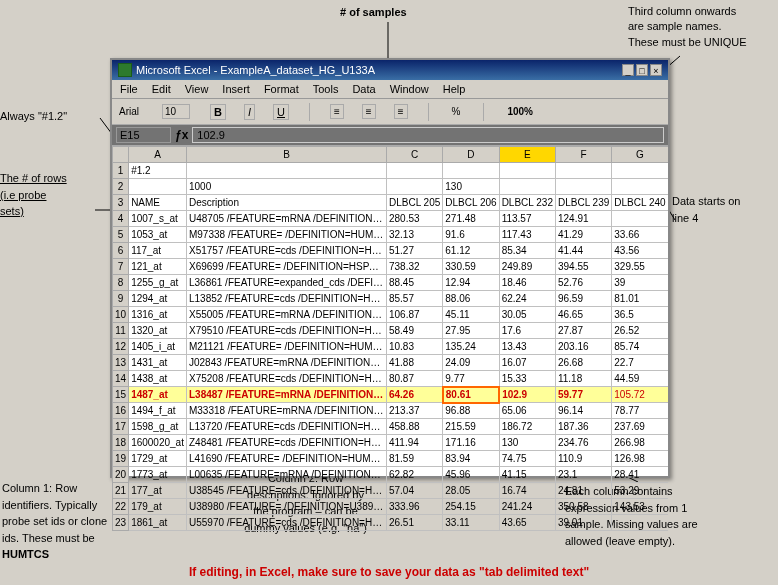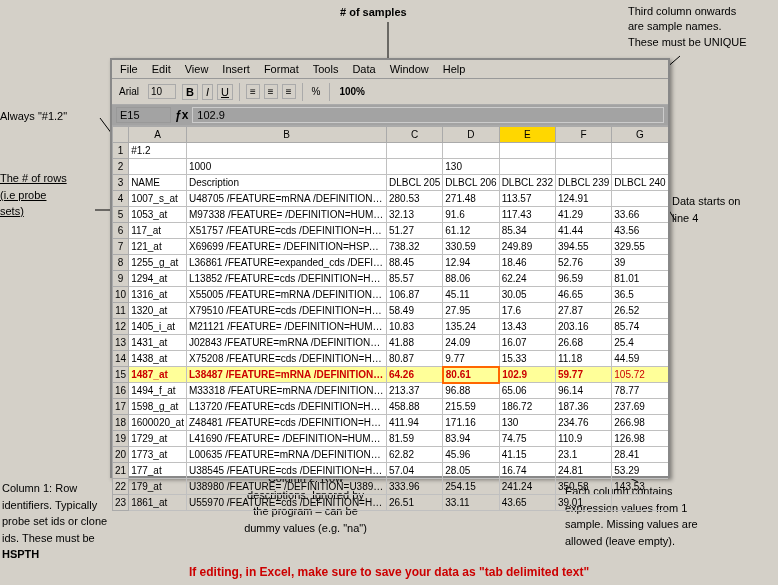--- a/index.html
+++ b/index.html
@@ -56,30 +56,30 @@
       padding: 1px 4px;
       cursor: pointer;
     }
 
     .toolbar {
       background: #d4d0c8;
       padding: 2px 4px;
       border-bottom: 1px solid #aaa;
       display: flex;
       align-items: center;
-      gap: 4px;
+      gap: 18px;
       min-height: 26px;
     }
 
     .formula-bar {
       display: flex;
       align-items: center;
       padding: 2px 4px;
       border-bottom: 1px solid #aaa;
-      background: #a3a3a3;
+      background: #737373;
       gap: 4px;
       font-size: 11px;
     }
 
     .name-box {
       width: 55px;
       border: 1px solid #999;
       padding: 1px 3px;
       font-size: 11px;
     }
@@ -218,33 +218,42 @@
 
 <div class="ann-box" style="top:170px; left:0px; width:105px;text-decoration:underline;">
   <span style="font-size:11px;">The # of rows<br>(i.e probe<br>sets)</span>
 </div>
 
 <div class="ann-box" style="top:193px; left:672px; width:100px;">
   <span style="font-size:11px;">Data starts on<br>line 4</span>
 </div>
 
 <div class="ann-box" style="top:480px; left:2px; width:135px;">
-  <span style="font-size:11px;">Column 1: Row<br>identifiers. Typically<br>probe set ids or clone<br>ids. These must be<br><b>HSPTH</b></span>
+  <span style="font-size:11px;">Column 1: Row<br>identifiers. Typically<br>probe set ids or clone<br>ids. These must be<br><b>HUMTCS</b></span>
 </div>
 
 <div class="ann-box" style="top:470px; left:228px; width:155px;text-align:center;">
   <span style="font-size:11px;">Column 2: Row<br>descriptions. Ignored by<br>the program – can be<br>dummy values (e.g. "na")</span>
 </div>
 
 <div class="ann-box" style="top:483px; left:565px; width:145px;">
   <span style="font-size:11px;">Each column contains<br>expression values from 1<br>sample. Missing values are<br>allowed (leave empty).</span>
 </div>
 
 <div class="excel-window">
 
+  <div class="title-bar">
+    <span class="title-bar-icon"></span>
+    <span>Microsoft Excel - ExampleA_dataset_HG_U133A</span>
+    <span style="margin-left:auto; display:flex; gap:2px;">
+      <span style="width:12px;height:12px;background:#d4d0c8;border:1px solid #888;display:inline-block;line-height:12px;text-align:center;font-size:9px;color:#000;">_</span>
+      <span style="width:12px;height:12px;background:#d4d0c8;border:1px solid #888;display:inline-block;line-height:12px;text-align:center;font-size:9px;color:#000;">□</span>
+      <span style="width:12px;height:12px;background:#d4d0c8;border:1px solid #888;display:inline-block;line-height:12px;text-align:center;font-size:9px;color:#000;">×</span>
+    </span>
+  </div>
 
   <div class="menu-bar">
     <span class="menu-item">File</span>
     <span class="menu-item">Edit</span>
     <span class="menu-item">View</span>
     <span class="menu-item">Insert</span>
     <span class="menu-item">Format</span>
     <span class="menu-item">Tools</span>
     <span class="menu-item">Data</span>
     <span class="menu-item">Window</span>
@@ -409,21 +418,21 @@
             <td>85.74</td>
           </tr>
           <tr>
             <td class="row-header">13</td>
             <td>1431_at</td>
             <td>J02843 /FEATURE=mRNA /DEFINITION=HUMC</td>
             <td>41.88</td>
             <td>24.09</td>
             <td>16.07</td>
             <td>26.68</td>
-            <td>25.4</td>
+            <td>22.7</td>
           </tr>
           <tr>
             <td class="row-header">14</td>
             <td>1438_at</td>
             <td>X75208 /FEATURE=cds /DEFINITION=HSPTH</td>
             <td>80.87</td>
             <td>9.77</td>
             <td>15.33</td>
             <td>11.18</td>
             <td>44.59</td>

